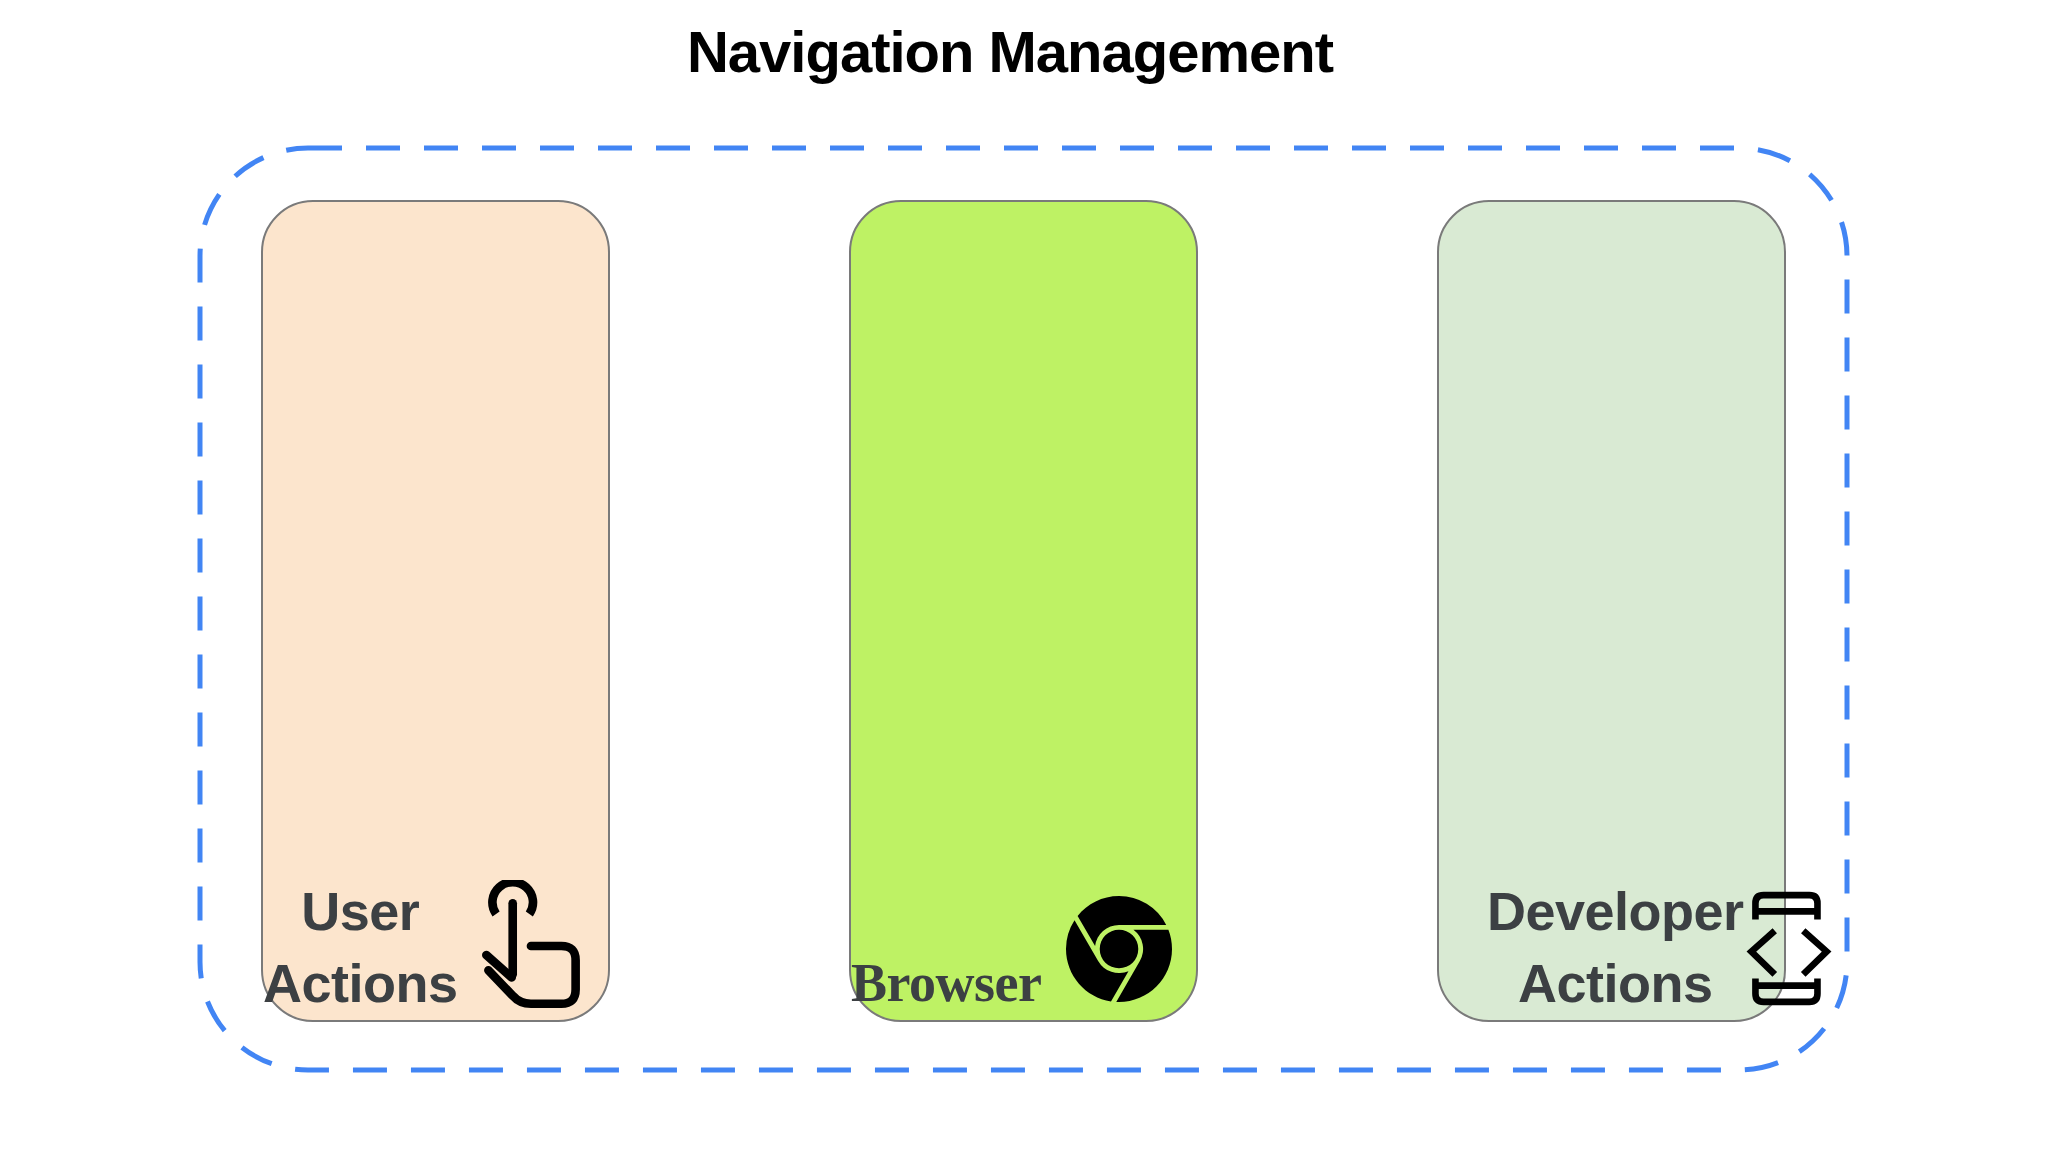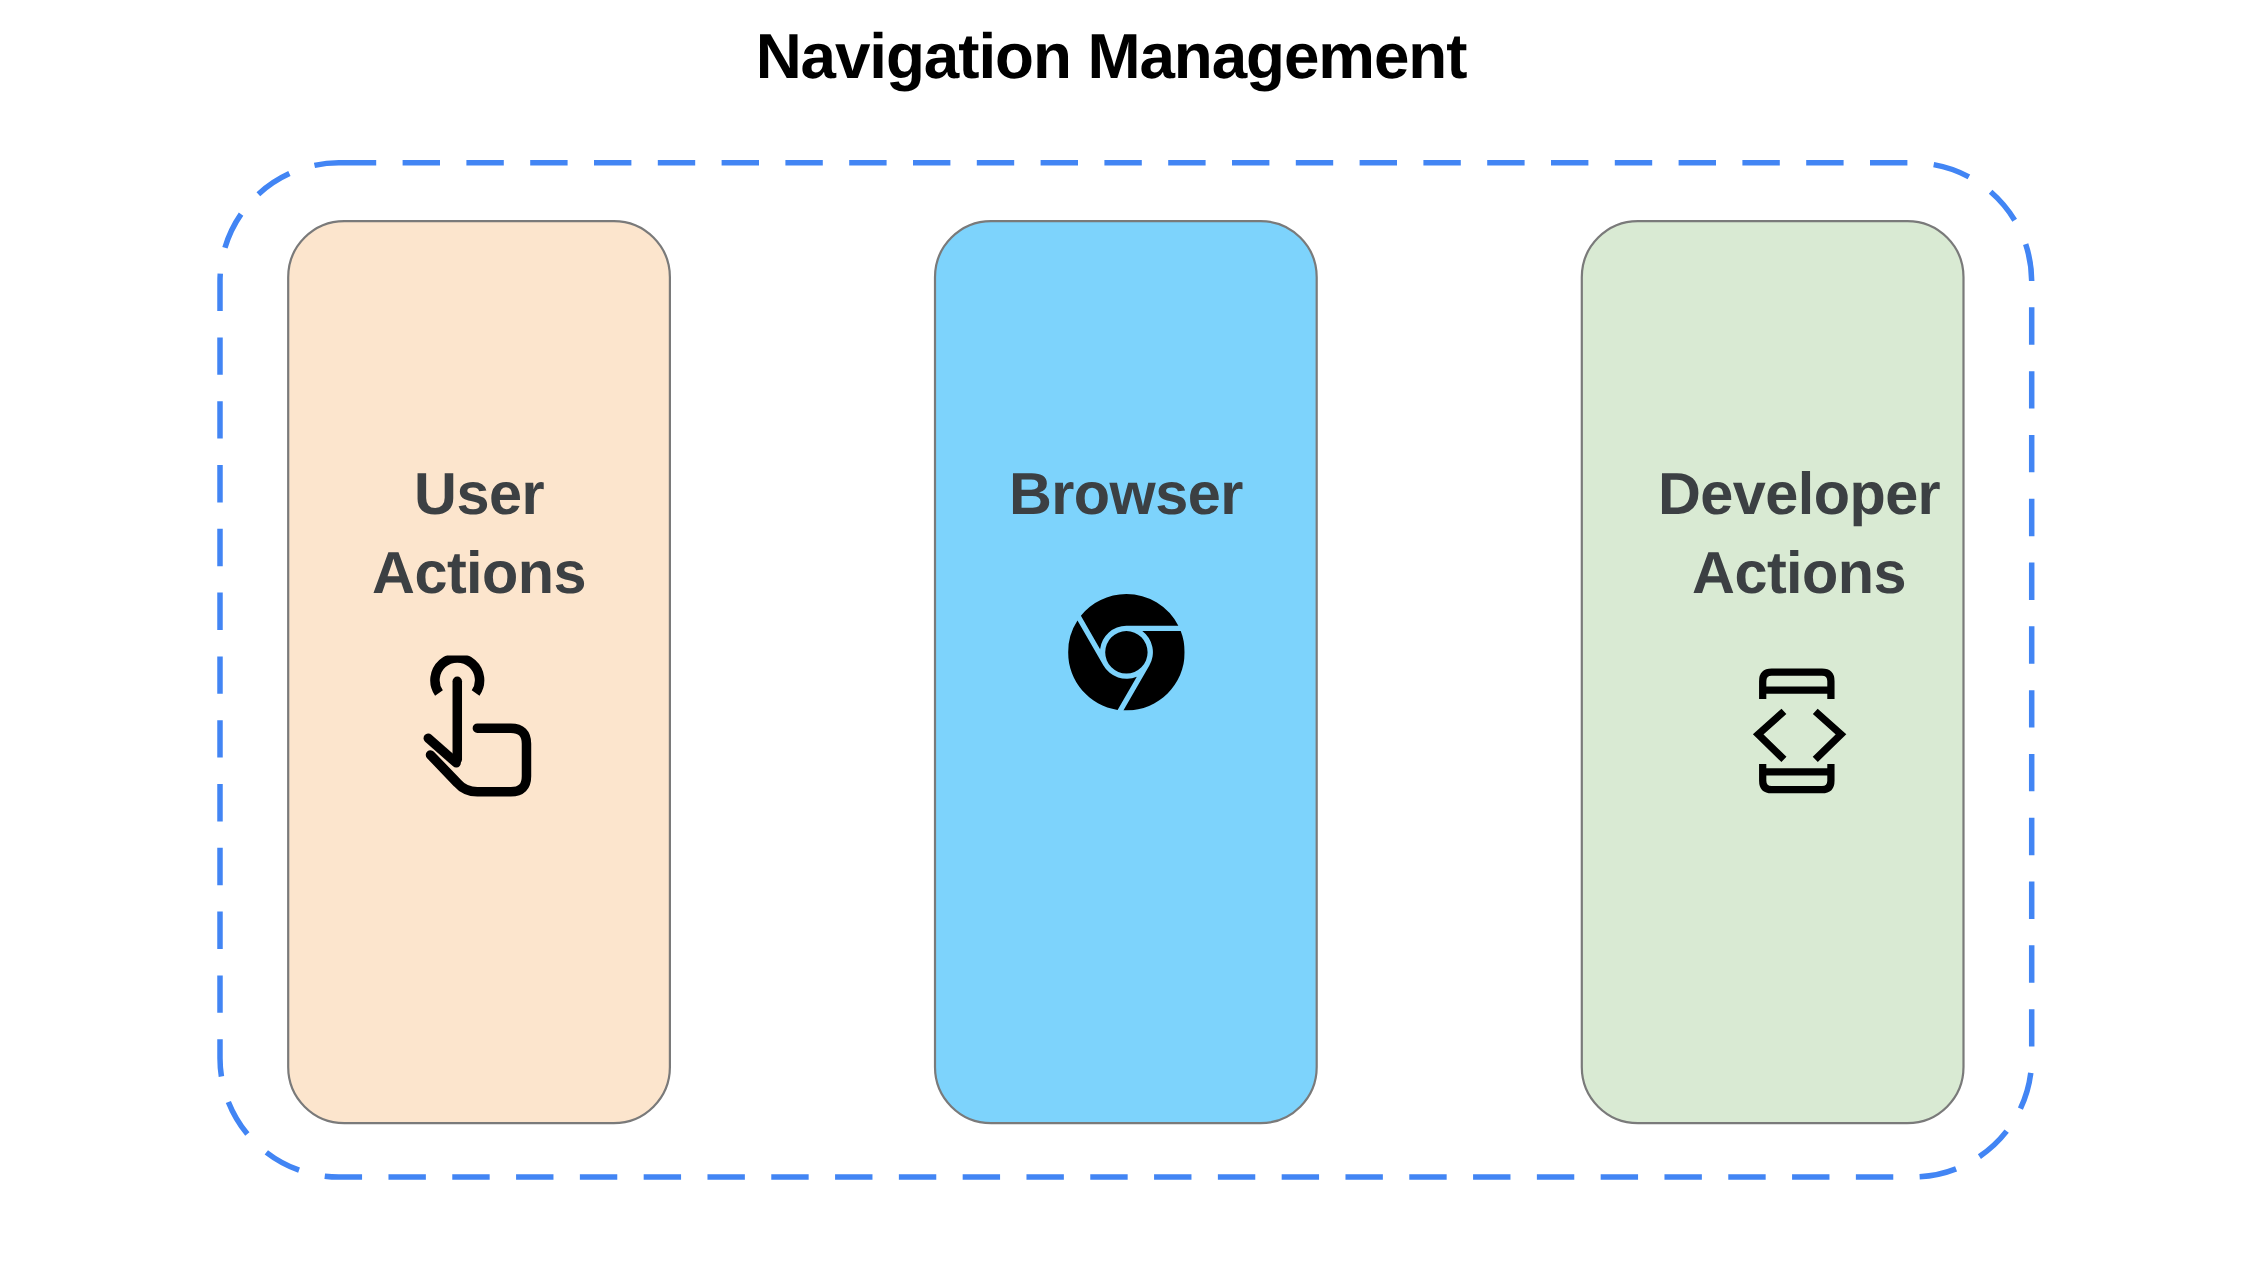--- a/index.html
+++ b/index.html
@@ -46,22 +46,22 @@
     display: flex;
     justify-content: space-between;
     align-items: stretch;
   }
   .card {
     width: 349px;
     box-sizing: border-box;
     border: 2px solid #7a7a7a;
     border-radius: 52px;
     display: flex;
-    flex-direction: column;
-    align-items: center;
+    flex-direction: row;
+    align-items: flex-end;
     padding-top: 212px;
   }
   .card-label {
     font-size: 54px;
     font-weight: 700;
     letter-spacing: -0.5px;
     line-height: 1.33;
     color: #3C4043;
     text-align: center;
   }
@@ -100,21 +100,21 @@
 
             <path d="M35 23 V93" stroke="#000" stroke-width="8.5" stroke-linecap="round"></path>
 
             <path d="M9 74 L34 96" stroke="#000" stroke-width="8.5" stroke-linecap="round"></path>
 
             <path d="M53 65 H83 Q97 65 97 79 V108 Q97 122 83 122 H53 Q42 122 35 114 L11 89" stroke="#000" stroke-width="8.5" stroke-linecap="round" stroke-linejoin="round"></path>
           </svg>
         </div>
       </div>
 
-      <div class="card" style="background-color: #7dd3fc;">
+      <div class="card" style="background-color: #bef264; font-family: Liberation Serif, serif;">
         <div class="card-label">
           <div>Browser</div>
         </div>
         <div class="icon-box">
           <svg width="106" height="106" viewBox="0 0 24 24" aria-hidden="true">
             <path fill="#000" d="M12 0C8.21 0 4.831 1.757 2.632 4.501l3.953 6.848A5.454 5.454 0 0 1 12 6.545h10.691A12 12 0 0 0 12 0zM1.931 5.47A11.943 11.943 0 0 0 0 12c0 6.012 4.42 10.991 10.189 11.864l3.953-6.847a5.45 5.45 0 0 1-6.865-2.29zm13.342 2.166a5.446 5.446 0 0 1 1.45 7.09l.002.001h-.002l-5.344 9.257c.206.01.413.016.621.016 6.627 0 12-5.373 12-12 0-1.54-.29-3.011-.818-4.364zM12 16.364a4.364 4.364 0 1 1 0-8.728 4.364 4.364 0 0 1 0 8.728Z"></path>
           </svg>
         </div>
       </div>
 

